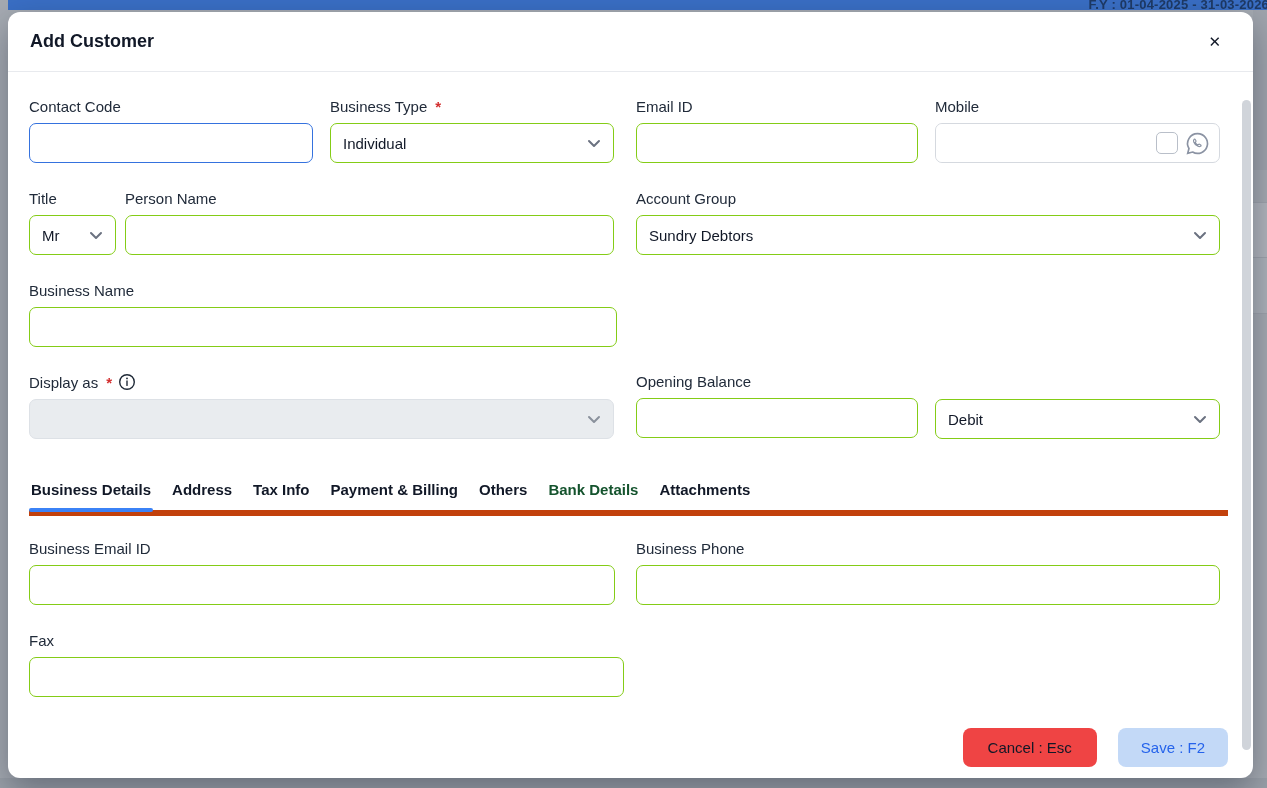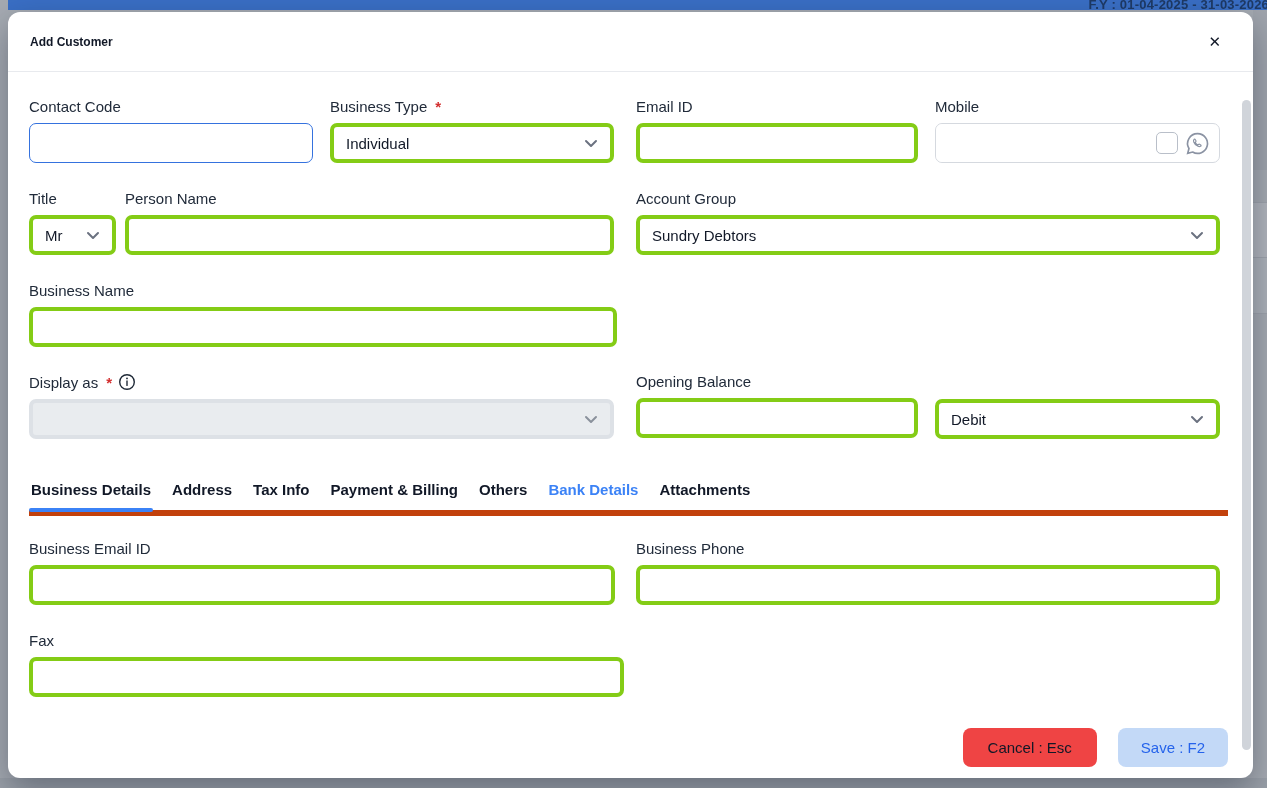--- a/index.html
+++ b/index.html
@@ -13,31 +13,31 @@
   .bg-right .band-a { position:absolute; top:0; height:160px; width:100%; background:#a0a5ad; }
   .bg-right .band-b { position:absolute; top:192px; height:56px; width:100%; background:#b2b6bd; border-top:1px solid #9fa4ac; border-bottom:1px solid #9fa4ac; }
   .bg-right .band-c { position:absolute; top:248px; height:56px; width:100%; background:#aeb3ba; border-bottom:1px solid #9fa4ac; }
   .bg-bottom { position:absolute; left:0; top:778px; width:1267px; height:10px; background:#9ba1a9; }
 
   
   .modal { position:absolute; left:8px; top:12px; width:1245px; height:766px; background:#ffffff;
            border-radius:12px; box-shadow:0 12px 34px rgba(15,23,42,.38); z-index:2; overflow:hidden; }
   .m-header { height:60px; display:flex; align-items:center; justify-content:space-between;
               padding:0 32px 0 22px; border-bottom:1px solid #e8eaee; }
-  .m-title { font-size:12px; font-weight:700; color:#111827; }
+  .m-title { font-size:18px; font-weight:700; color:#111827; }
   .close-btn { font-size:15px; color:#111827; cursor:pointer; line-height:1; background:none; border:none; font-family:inherit; }
 
   .m-body { padding:26px 25px 0 21px; }
 
   .row { display:flex; }
   .fgroup { display:flex; flex-direction:column; }
   .flabel { font-size:15px; color:#212b3a; margin-bottom:8px; display:flex; align-items:center; gap:6px; white-space:nowrap; }
   .req { color:#d32f2f; font-weight:700; margin-left:2px; }
 
-  .tinput, .tselect { height:40px; border:4px solid #84cc16; border-radius:7px; background:#fff;
+  .tinput, .tselect { height:40px; border:1px solid #84cc16; border-radius:7px; background:#fff;
                       font-family:inherit; font-size:15px; color:#111827; padding:0 12px; width:100%; outline:none; }
   .tinput.focused { border:1.5px solid #3572de; }
   .tselect { display:flex; align-items:center; justify-content:space-between; cursor:pointer; }
   .tselect .val { font-size:15px; color:#111827; }
   .tselect.disabled { background:#e9ecef; border-color:#dde1e6; cursor:default; }
   .chev { flex:0 0 auto; margin-left:8px; }
 
   
   .w284{width:284px;} .w282{width:282px;} .w285{width:285px;} .w87{width:87px;}
   .w489{width:489px;} .w584{width:584px;} .w585{width:585px;} .w588{width:588px;}
@@ -48,21 +48,21 @@
 
   .mobile-wrap { height:40px; border:1px solid #d5d9df; border-radius:7px; display:flex; align-items:center; padding:0 9px 0 0; }
   .mobile-wrap input { flex:1; border:none; outline:none; height:100%; border-radius:7px; padding:0 12px; font-size:15px; font-family:inherit; min-width:0; }
   .wcheck { width:22px; height:22px; border:1px solid #b9bfc9; border-radius:5px; background:#fff; cursor:pointer; flex:0 0 auto; }
   .wa-icon { margin-left:7px; flex:0 0 auto; display:flex; cursor:pointer; }
 
   
   .tabs { display:flex; gap:17px; border-bottom:6px solid #c2410c; }
   .tab { font-size:15px; font-weight:700; color:#111827; padding:0 2px 12px 2px; cursor:pointer; position:relative; white-space:nowrap; }
   .tab.active::after { content:""; position:absolute; left:0; right:0; bottom:-2px; height:4px; background:#3b82f6; border-radius:2px; }
-  .tab.disabled { color:#3b82f6; cursor:default; }
+  .tab.disabled { color:#14532d; cursor:default; }
 
   
   .m-footer { position:absolute; right:25px; bottom:11px; display:flex; gap:21px; }
   .btn { height:39px; border:none; border-radius:8px; font-family:inherit; font-size:15px; cursor:pointer; }
   .btn-cancel { background:#ef4444; color:#111827; padding:8px 25px; }
   .btn-save { background:#c3d9f7; color:#2563eb; padding:0 23px; font-weight:500; }
 
   .scroll-thumb { position:absolute; right:2px; top:88px; width:9px; height:650px; background:#d0d4da; border-radius:5px; }
 
   .info-icon { display:flex; cursor:pointer; }

